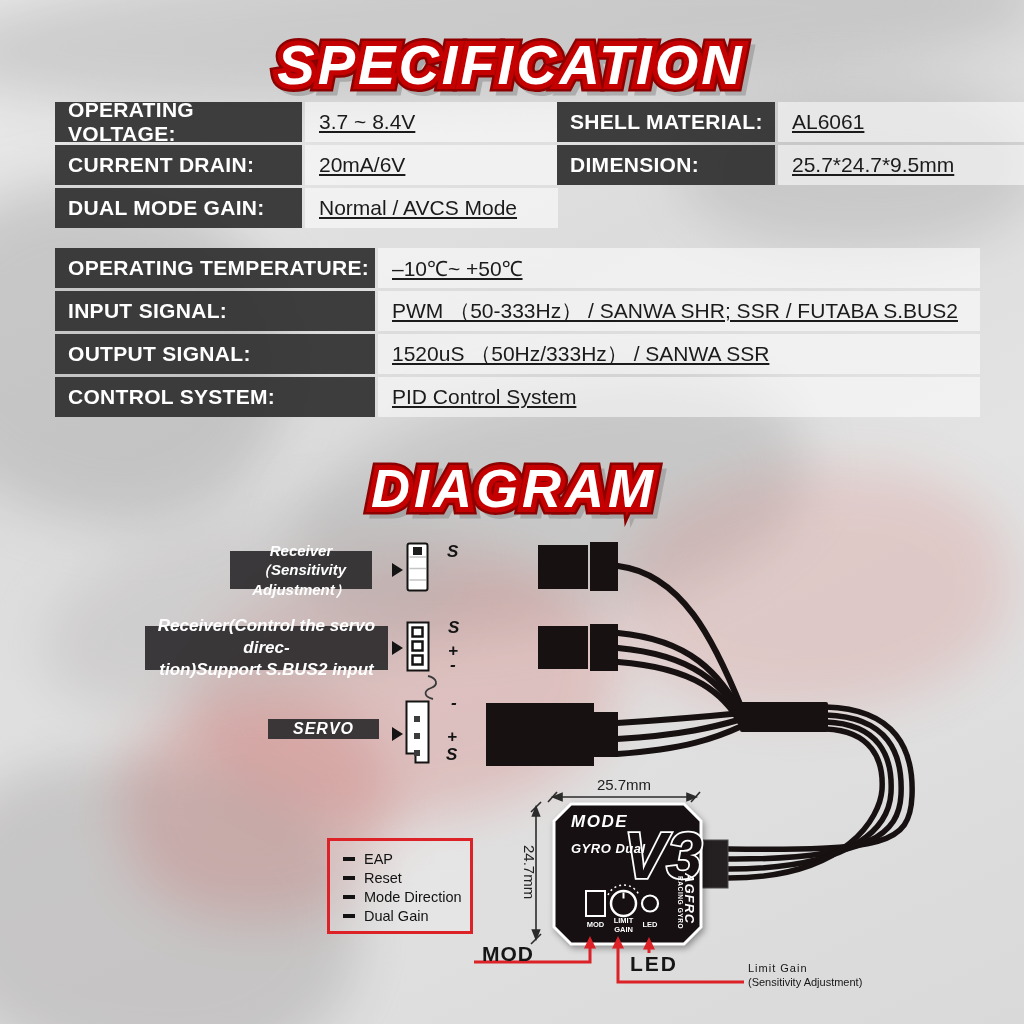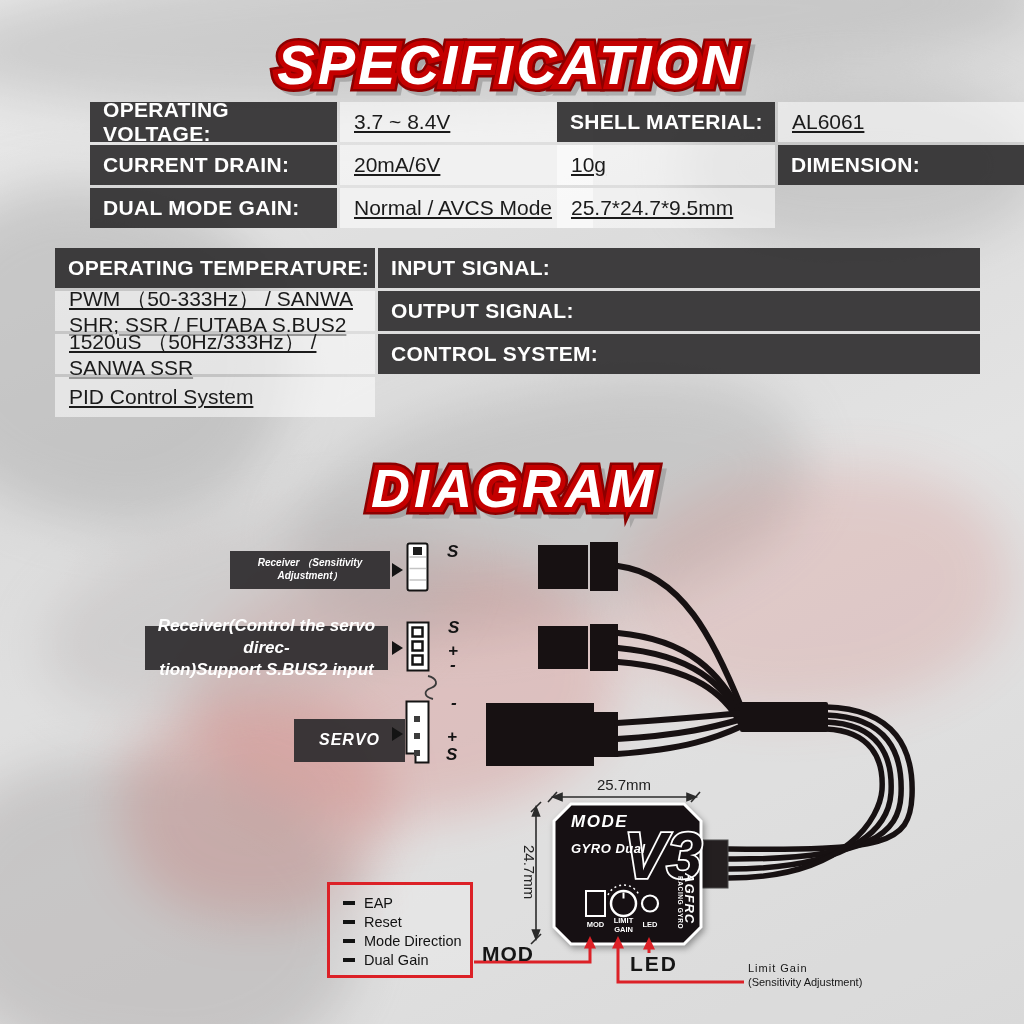--- a/index.html
+++ b/index.html
@@ -31,21 +31,21 @@
               font-style:italic;font-size:13px;letter-spacing:.5px;white-space:nowrap;z-index:4;}
   .gyro-logo2{position:absolute;left:571px;top:812px;color:#fff;font-weight:bold;
               font-style:italic;font-size:17px;letter-spacing:1.5px;z-index:4;}
   .gyro-brand{position:absolute;left:697px;top:873px;color:#fff;font-weight:bold;
               font-style:italic;font-size:13px;letter-spacing:1px;transform:rotate(90deg);
               transform-origin:0 0;white-space:nowrap;z-index:4;}
   .gyro-brand-sub{position:absolute;left:684px;top:876px;color:#fff;font-weight:bold;
               font-size:6.5px;letter-spacing:.6px;transform:rotate(90deg);
               transform-origin:0 0;white-space:nowrap;z-index:4;}
   
-  .mod-box{position:absolute;left:327px;top:882px;width:146px;height:96px;
+  .mod-box{position:absolute;left:327px;top:838px;width:146px;height:96px;
            border:3px solid #dc2127;background:rgba(250,250,250,.22);
            padding:8px 0 0 13px;box-sizing:border-box;}
   .mod-item{display:flex;align-items:center;height:19px;font-size:14.5px;color:#121212;}
   .dash{display:inline-block;width:12px;height:4px;background:#121212;margin-right:9px;flex:none;}
   .anno{position:absolute;color:#161616;}
 </style>
 </head>
 <body>
 
 <div class="canvas">
@@ -169,64 +169,64 @@
     </g>
     <g fill="#dc2127">
       <polygon points="590,936 584,948.5 596,948.5"></polygon>
       <polygon points="618,936 612,948.5 624,948.5"></polygon>
       <polygon points="649,937 643,949.5 655,949.5"></polygon>
     </g>
   </svg>
 
   <div class="layer-html">
 
-    <div class="tbl" style="left:55px;top:102px;width:503px;grid-template-columns:247px 1fr;margin-left:35px;">
+    <div class="tbl" style="left:55px;top:102px;width:503px;grid-template-columns:247px 1fr;">
       <div class="cellh">OPERATING VOLTAGE:</div>
       <div class="cellv">3.7 ~ 8.4V</div>
       <div class="cellh">CURRENT DRAIN:</div>
       <div class="cellv">20mA/6V</div>
       <div class="cellh">DUAL MODE GAIN:</div>
       <div class="cellv">Normal / AVCS Mode</div>
     </div>
 
     <div class="tbl" style="left:557px;top:102px;width:476px;grid-template-columns:218px 1fr;">
       <div class="cellh">SHELL MATERIAL:</div>
       <div class="cellv">AL6061</div>
-      <div class="cellv">10g</div>
       <div class="cellh">DIMENSION:</div>
       <div class="cellv">25.7*24.7*9.5mm</div>
     </div>
 
     <div class="tbl" style="left:55px;top:248px;width:925px;grid-template-columns:320px 1fr;border-radius:15px;">
       <div class="cellh">OPERATING TEMPERATURE:</div>
+      <div class="cellv">–10℃~ +50℃</div>
       <div class="cellh">INPUT SIGNAL:</div>
       <div class="cellv">PWM （50-333Hz） / SANWA SHR; SSR / FUTABA S.BUS2</div>
       <div class="cellh">OUTPUT SIGNAL:</div>
       <div class="cellv">1520uS （50Hz/333Hz） / SANWA SSR</div>
       <div class="cellh">CONTROL SYSTEM:</div>
       <div class="cellv">PID Control System</div>
     </div>
 
-    <div class="callout" style="left:230px;top:551px;width:160px;height:38px;font-size:10px;">
+    <div class="callout" style="left:230px;top:551px;width:142px;height:38px;font-size:15px;">
       <span>Receiver （Sensitivity</span>
       <span>Adjustment）</span>
     </div>
     <div class="pointer" style="left:392px;top:563px;"></div>
     <div class="pin" style="left:447px;top:542px;">S</div>
 
     <div class="callout" style="left:145px;top:626px;width:243px;height:44px;font-size:17px;">
       <span>Receiver(Control the servo direc-</span>
       <span>tion)Support S.BUS2 input</span>
     </div>
     <div class="pointer" style="left:392px;top:641px;"></div>
     <div class="pin" style="left:448px;top:618px;">S</div>
     <div class="pin" style="left:448px;top:641px;">+</div>
     <div class="pin" style="left:450px;top:655px;">-</div>
 
-    <div class="callout" style="left:294px;top:719px;width:111px;height:43px;font-size:16px;letter-spacing:1px;">
+    <div class="callout" style="left:268px;top:719px;width:111px;height:20px;font-size:16px;letter-spacing:1px;">
       <span>SERVO</span>
     </div>
     <div class="pointer" style="left:392px;top:727px;"></div>
     <div class="pin" style="left:451px;top:693px;">-</div>
     <div class="pin" style="left:447px;top:727px;">+</div>
     <div class="pin" style="left:446px;top:745px;">S</div>
 
     <div class="gyro-logo1">GYRO Dual</div>
     <div class="gyro-logo2">MODE</div>
     <div class="gyro-brand">AGFRC</div>

